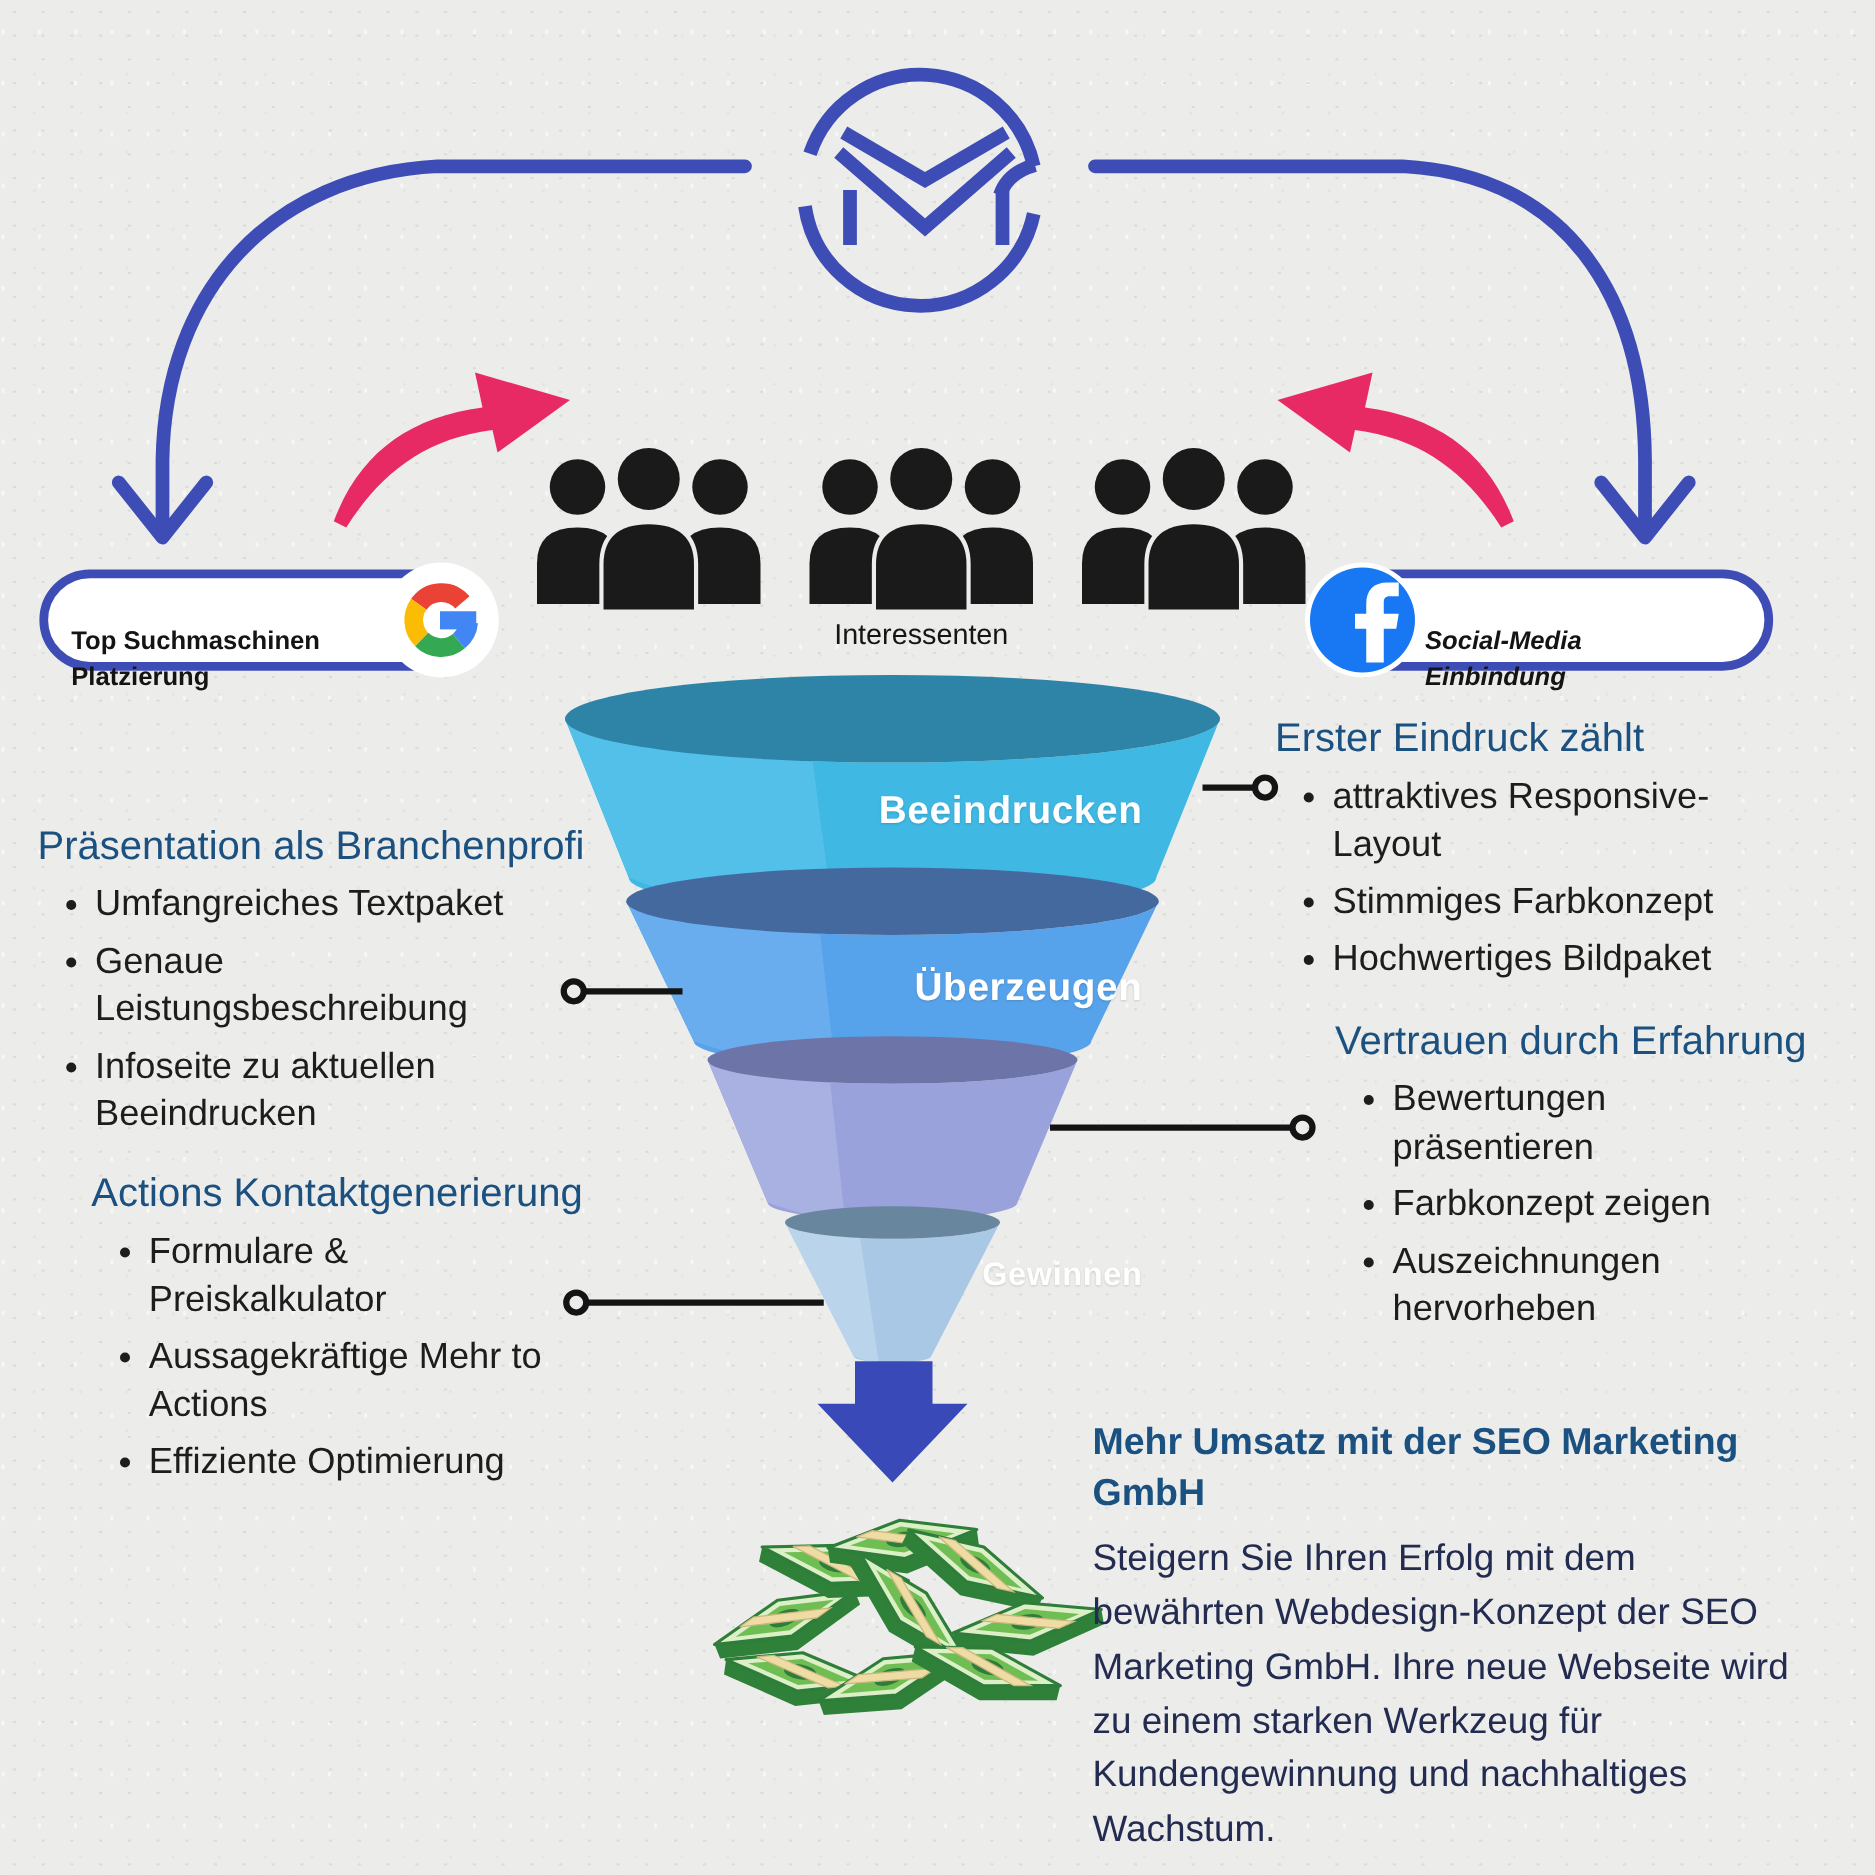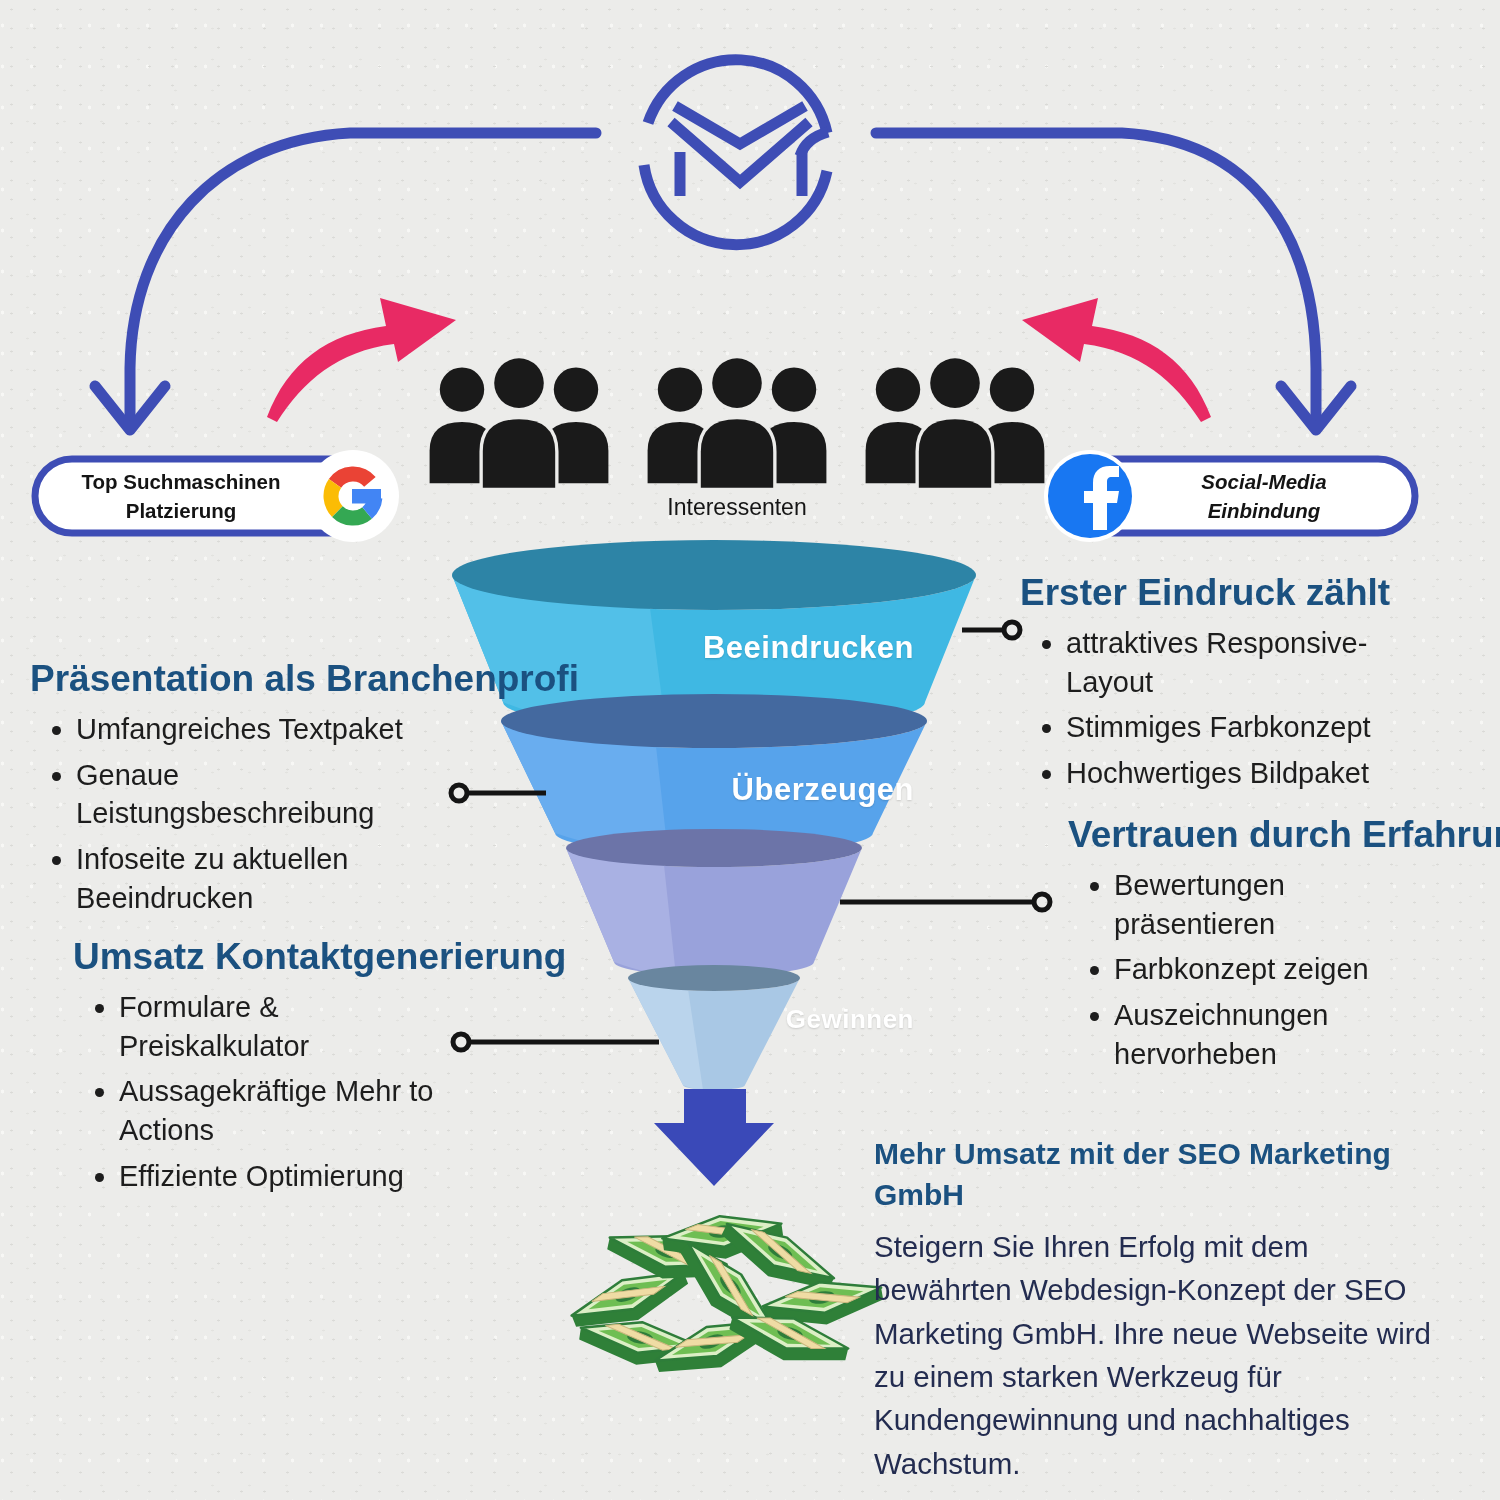--- a/index.html
+++ b/index.html
@@ -9,25 +9,25 @@
     background-color:#ECECEA;
     background-image:
       radial-gradient(#dadad7 1px, transparent 1.4px),
       radial-gradient(#e2e2df 1px, transparent 1.3px),
       radial-gradient(#f7f7f5 1.2px, transparent 1.6px);
     background-size:23px 19px,37px 31px,29px 41px;
     background-position:0 0,9px 13px,17px 5px;
   }
   .layer{position:absolute;left:0;top:0;}
   .txt{position:absolute;}
-  .callout-heading{font-weight:bold;color:#1B5180;font-size:37px;line-height:1.25;white-space:nowrap;}
+  .callout-heading{font-weight:normal;color:#1B5180;font-size:32px;line-height:1.25;white-space:nowrap;}
   .callout ul{margin:8px 0 0 0;padding-left:46px;}
   .callout li{font-size:29px;color:#1D1D1D;line-height:1.33;margin:7px 0;}
   .funnel-label{position:absolute;width:400px;text-align:right;color:#ffffff;font-weight:bold;letter-spacing:0.5px;text-shadow:0 1px 2px rgba(0,0,0,0.15);}
-  .pill-label{position:absolute;width:248px;text-align:center;font-size:20.5px;font-weight:bold;color:#141414;line-height:1.42;}
+  .pill-label{position:absolute;width:248px;font-size:20.5px;font-weight:bold;color:#141414;line-height:1.42;margin-top:31px;}
   .audience{position:absolute;width:300px;text-align:center;font-size:23px;font-weight:normal;color:#151515;}
   .outcome-heading{font-weight:bold;color:#1B5180;font-size:30px;line-height:1.35;}
   .outcome-paragraph{margin-top:10px;font-size:29.5px;color:#232C50;line-height:1.47;}
 </style>
 </head>
 <body>
 
 <div class="canvas">
 
   <svg class="layer" width="1500" height="1500" viewBox="0 0 1500 1500">
@@ -168,21 +168,21 @@
   <div class="txt callout" style="left:30px;top:656px;width:385px;">
     <div class="callout-heading">Präsentation als Branchenprofi</div>
     <ul>
       <li>Umfangreiches Textpaket</li>
       <li>Genaue Leistungsbeschreibung</li>
       <li>Infoseite zu aktuellen Beeindrucken</li>
     </ul>
   </div>
 
   <div class="txt callout" style="left:73px;top:934px;width:395px;">
-    <div class="callout-heading">Umsatz Kontaktgenerierung</div>
+    <div class="callout-heading">Actions Kontaktgenerierung</div>
     <ul>
       <li>Formulare &amp; Preiskalkulator</li>
       <li>Aussagekräftige Mehr to Actions</li>
       <li>Effiziente Optimierung</li>
     </ul>
   </div>
 
   <div class="txt callout" style="left:1020px;top:570px;width:430px;">
     <div class="callout-heading">Erster Eindruck zählt</div>
     <ul>

